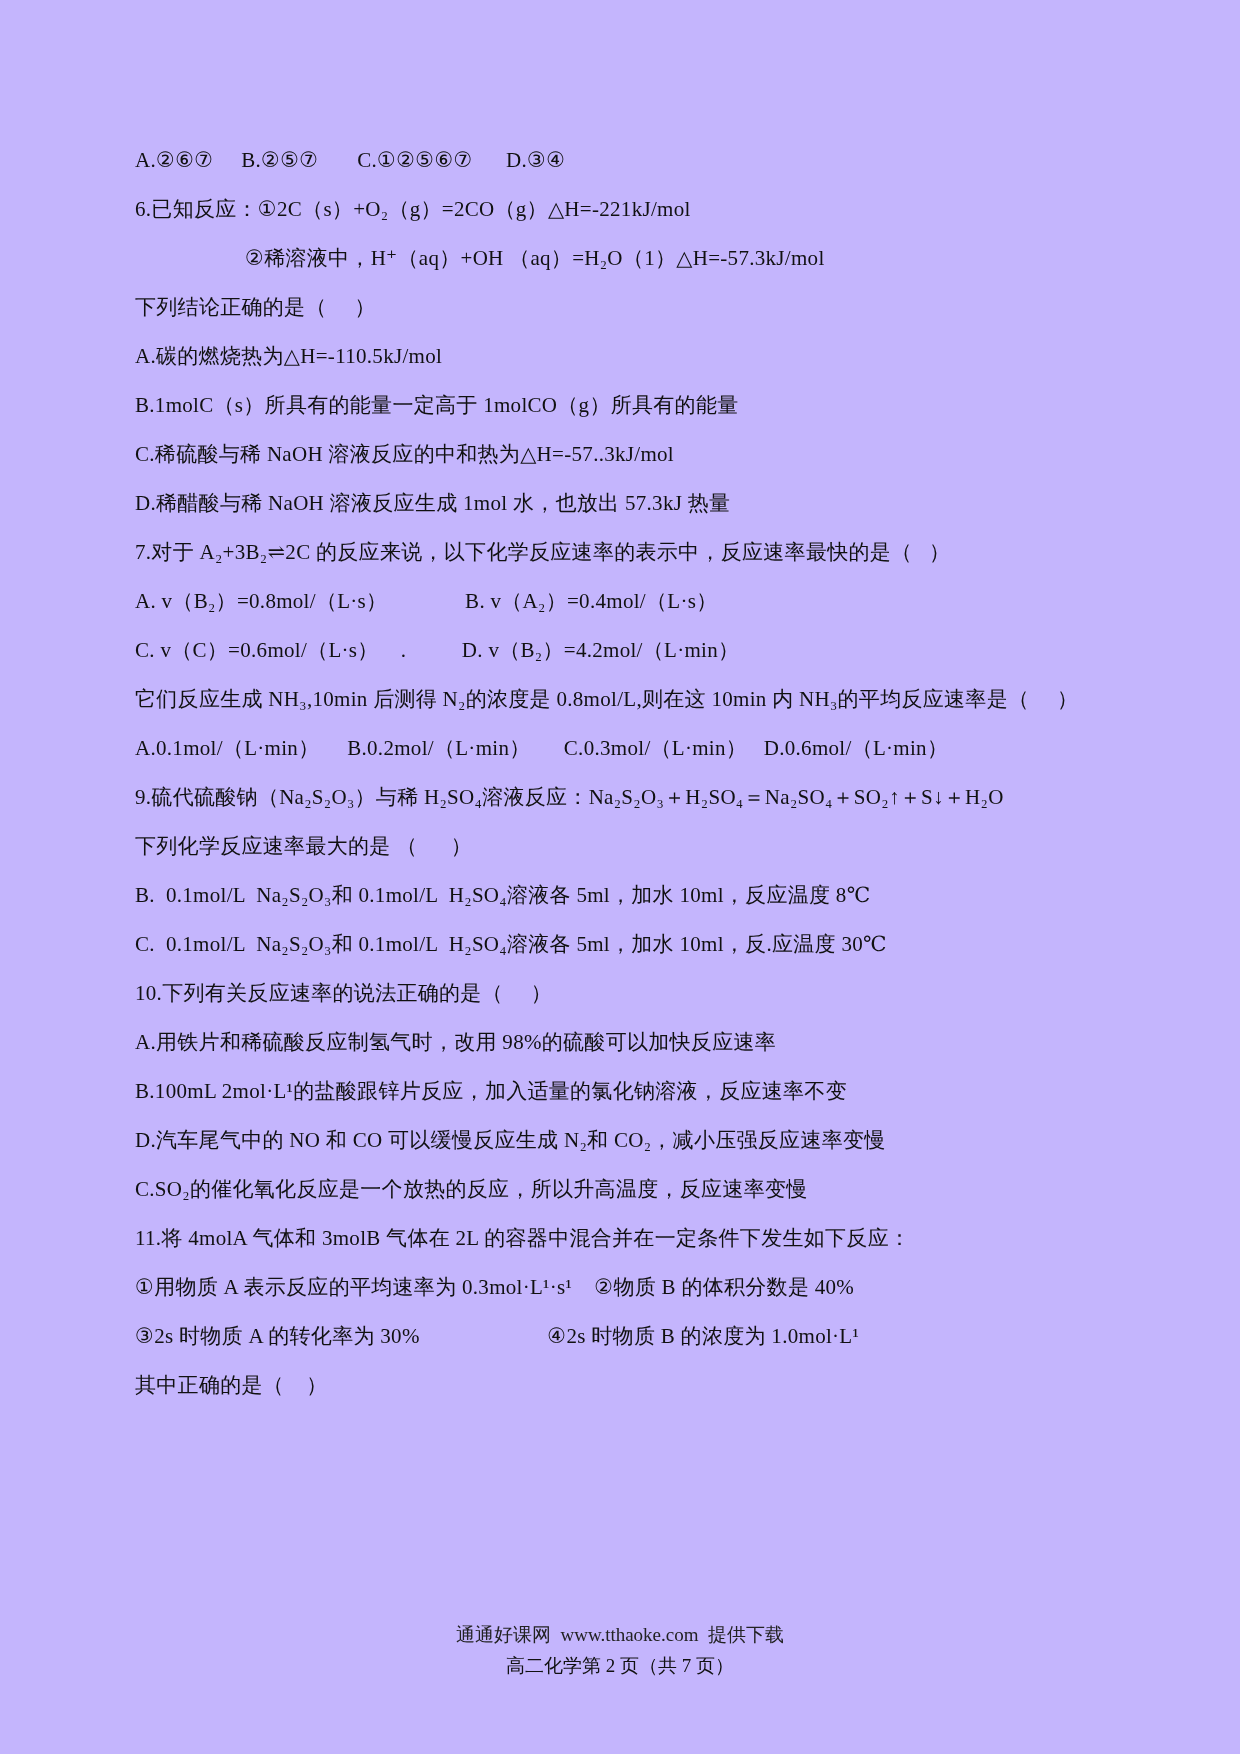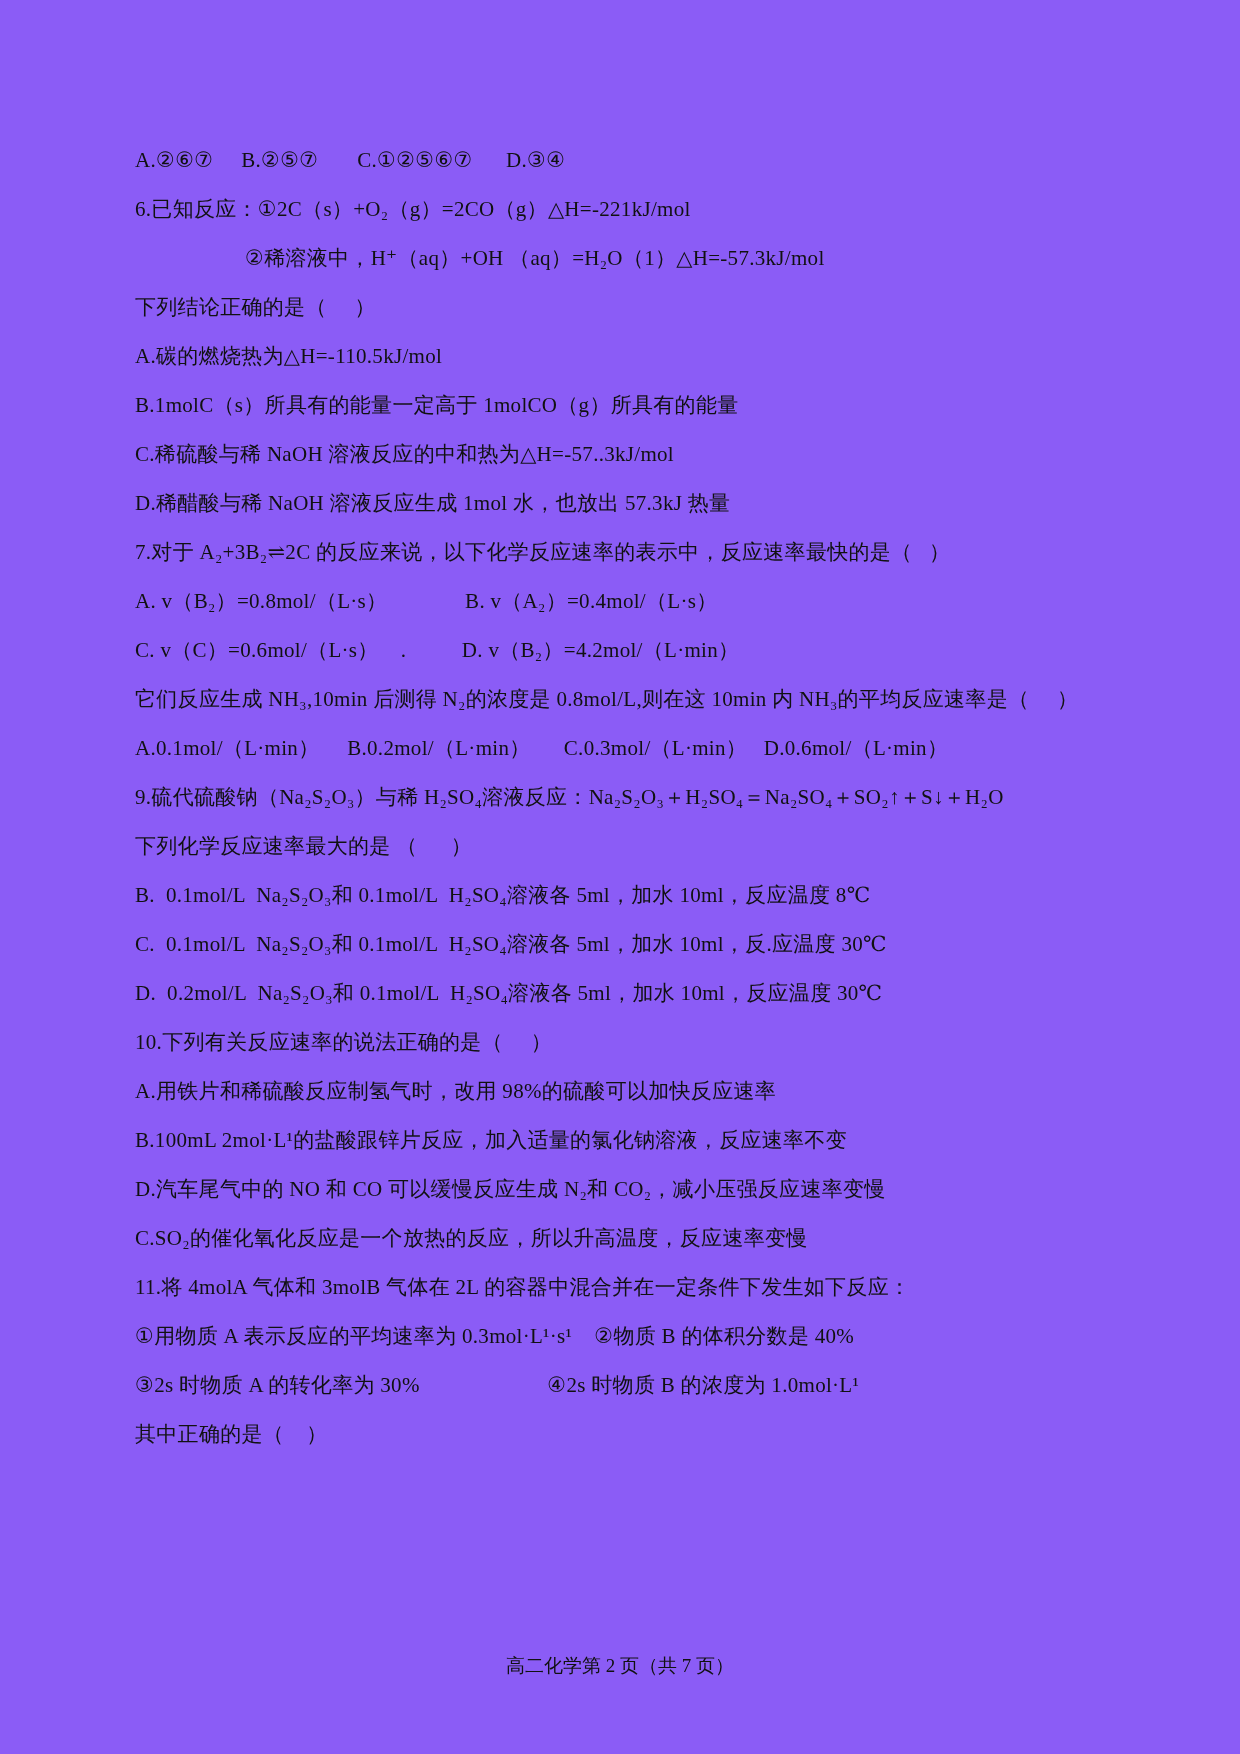--- a/index.html
+++ b/index.html
@@ -5,21 +5,21 @@
   html, body {
     margin: 0;
     padding: 0;
     background: #ffffff;
   }
   .page {
     position: relative;
     width: 1240px;
     height: 1754px;
     margin: 0 auto;
-    background: #8b5cf6;
+    background: #c4b5fd;
     overflow: hidden;
     font-family: "Liberation Serif", "DejaVu Serif", "DejaVu Sans", serif;
     color: #111111;
   }
   .body-text {
     position: absolute;
     top: 146px;
     left: 135px;
     right: 110px;
   }
@@ -75,29 +75,29 @@
     <p class="line">A. v（B₂）=0.8mol/（L·s）              B. v（A₂）=0.4mol/（L·s）</p>
     <p class="line">C. v（C）=0.6mol/（L·s）    .          D. v（B₂）=4.2mol/（L·min）</p>
 
     <p class="line">它们反应生成 NH₃,10min 后测得 N₂的浓度是 0.8mol/L,则在这 10min 内 NH₃的平均反应速率是（     ）</p>
     <p class="line">A.0.1mol/（L·min）     B.0.2mol/（L·min）      C.0.3mol/（L·min）   D.0.6mol/（L·min）</p>
 
     <p class="line">9.硫代硫酸钠（Na₂S₂O₃）与稀 H₂SO₄溶液反应：Na₂S₂O₃＋H₂SO₄＝Na₂SO₄＋SO₂↑＋S↓＋H₂O</p>
     <p class="line">下列化学反应速率最大的是 （      ）</p>
     <p class="line">B.  0.1mol/L  Na₂S₂O₃和 0.1mol/L  H₂SO₄溶液各 5ml，加水 10ml，反应温度 8℃</p>
     <p class="line">C.  0.1mol/L  Na₂S₂O₃和 0.1mol/L  H₂SO₄溶液各 5ml，加水 10ml，反.应温度 30℃</p>
-    <p class="line">D.  0.2mol/L  Na₂S₂O₃和 0.1mol/L  H₂SO₄溶液各 5ml，加水 10ml，反应温度 30℃</p>
 
     <p class="line">10.下列有关反应速率的说法正确的是（     ）</p>
     <p class="line">A.用铁片和稀硫酸反应制氢气时，改用 98%的硫酸可以加快反应速率</p>
     <p class="line">B.100mL 2mol·L¹的盐酸跟锌片反应，加入适量的氯化钠溶液，反应速率不变</p>
     <p class="line">D.汽车尾气中的 NO 和 CO 可以缓慢反应生成 N₂和 CO₂，减小压强反应速率变慢</p>
     <p class="line">C.SO₂的催化氧化反应是一个放热的反应，所以升高温度，反应速率变慢</p>
 
     <p class="line">11.将 4molA 气体和 3molB 气体在 2L 的容器中混合并在一定条件下发生如下反应：</p>
     <p class="line">①用物质 A 表示反应的平均速率为 0.3mol·L¹·s¹    ②物质 B 的体积分数是 40%</p>
     <p class="line">③2s 时物质 A 的转化率为 30%                       ④2s 时物质 B 的浓度为 1.0mol·L¹</p>
     <p class="line">其中正确的是（    ）</p>
 
   </div>
 
+  <div class="watermark">通通好课网  www.tthaoke.com  提供下载</div>
   <div class="page-number">高二化学第 2 页（共 7 页）</div>
 </div>
 
 </body></html>

